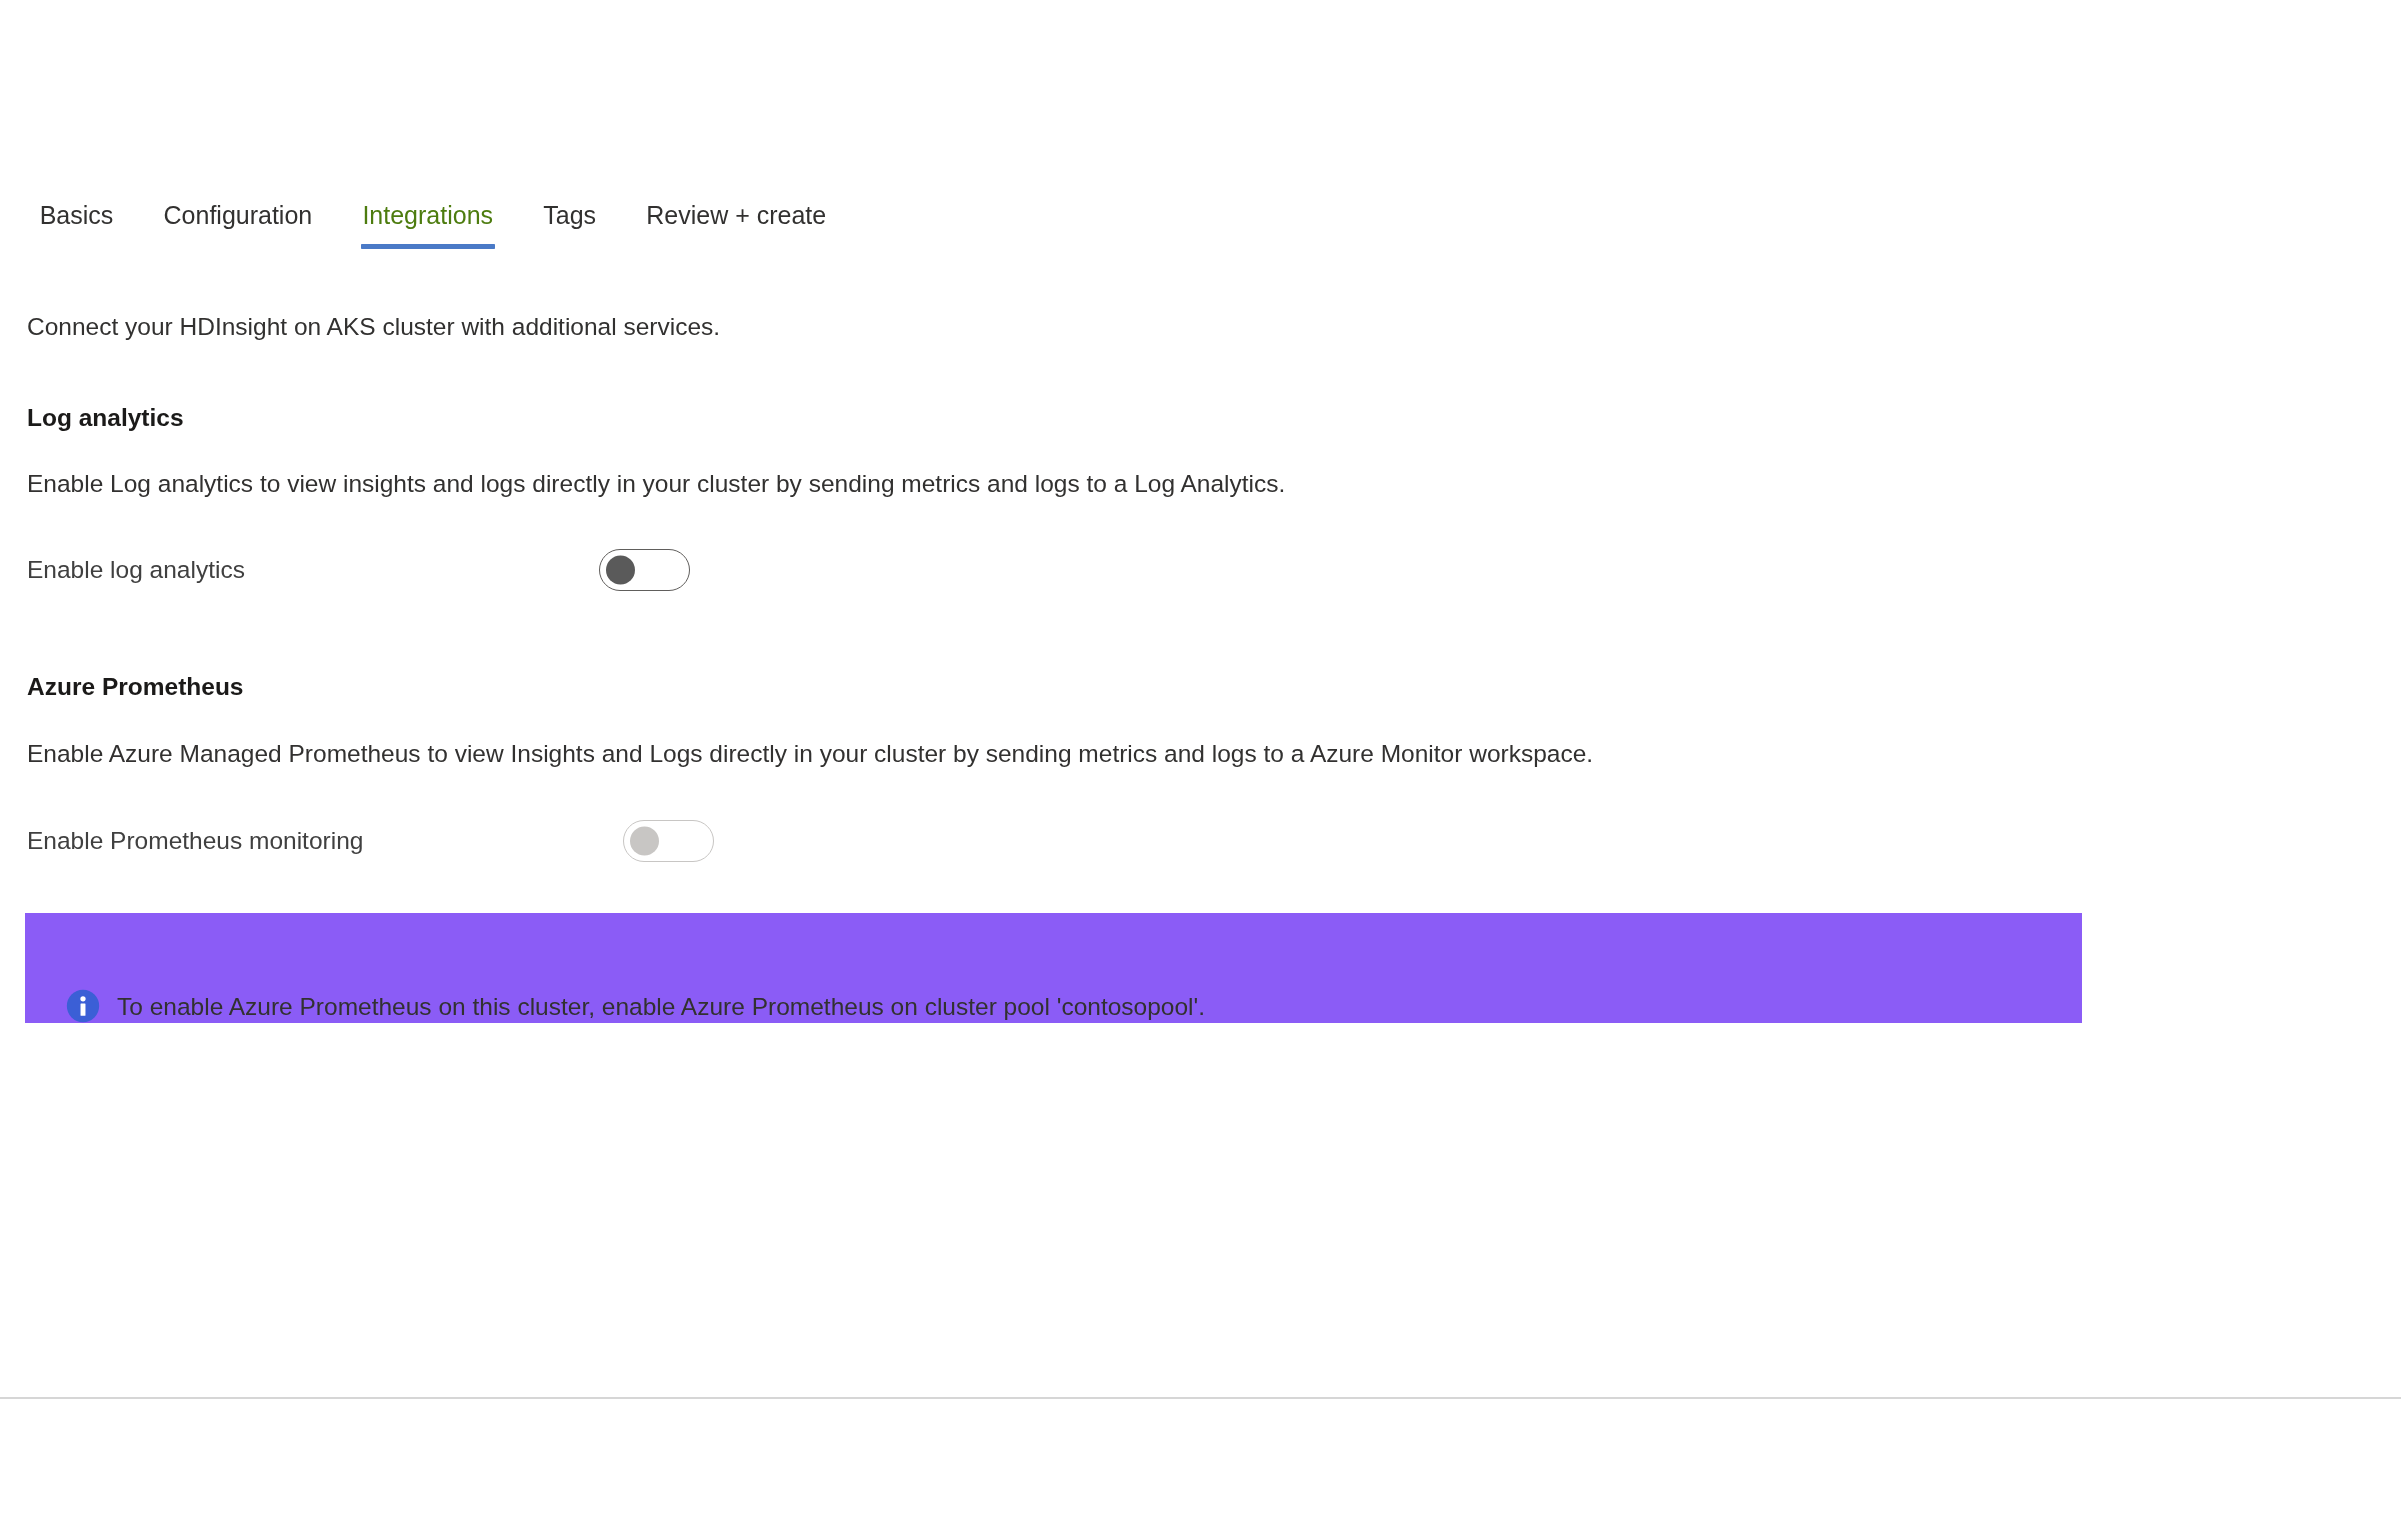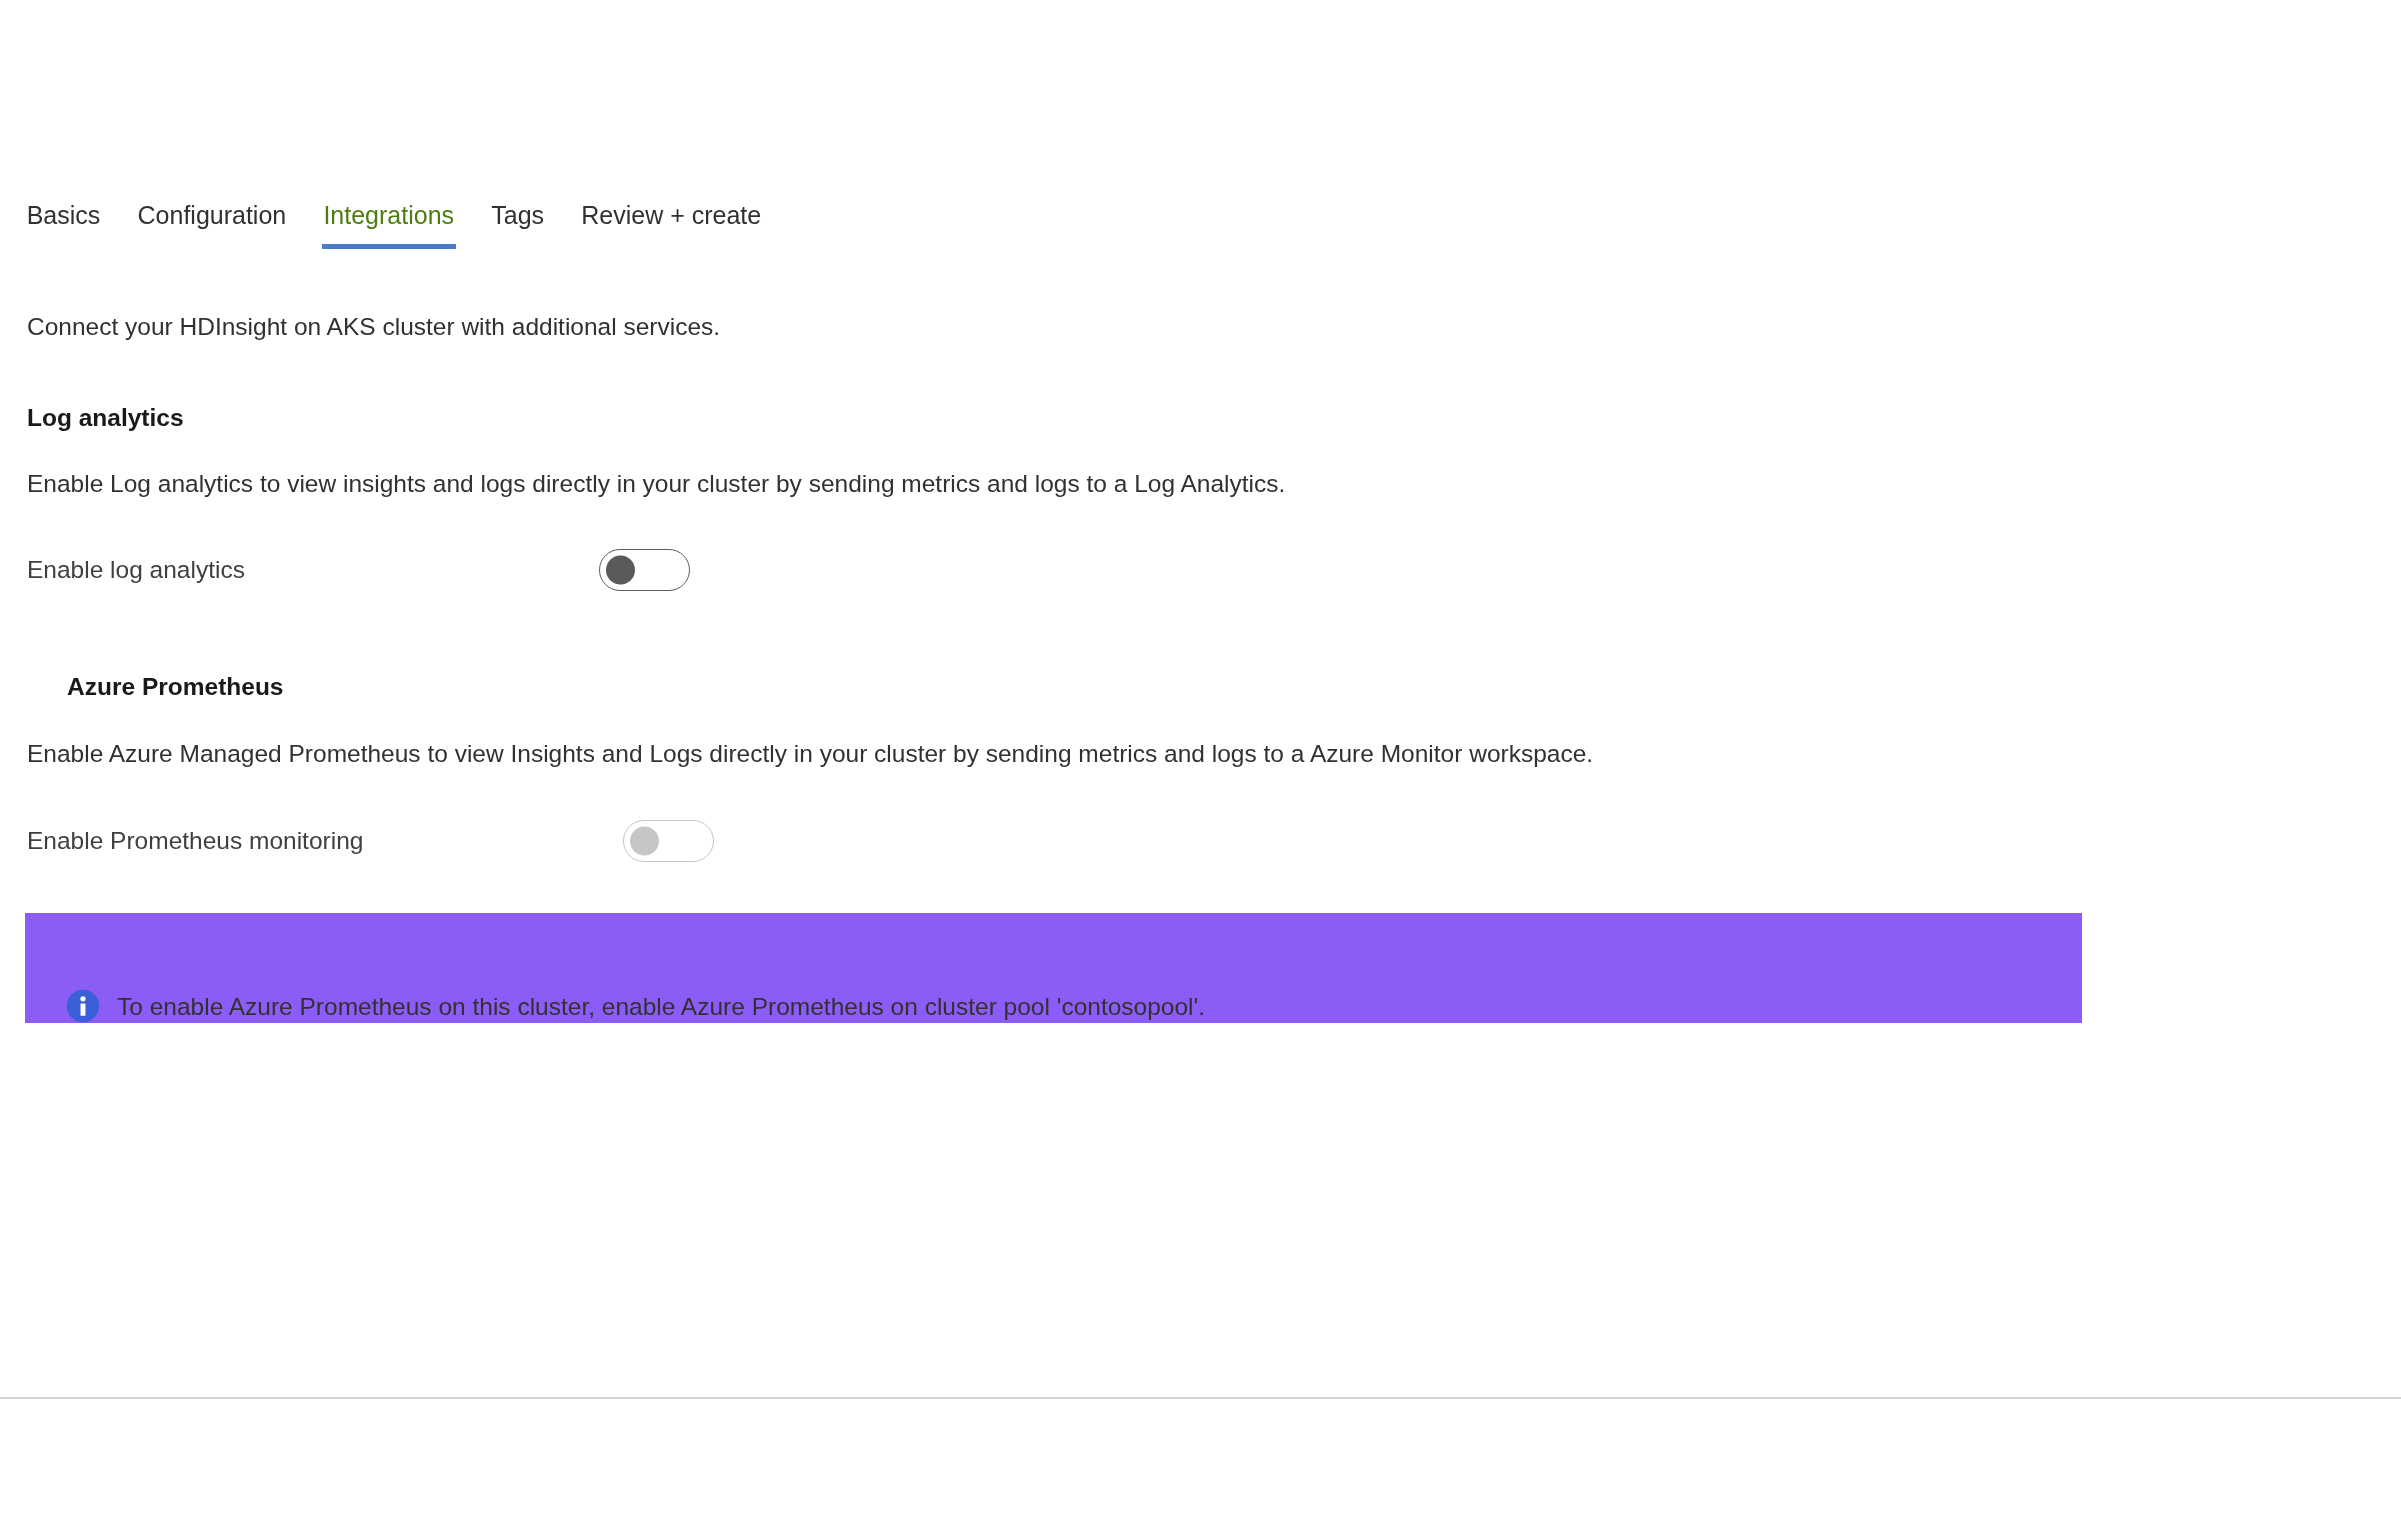--- a/index.html
+++ b/index.html
@@ -66,20 +66,21 @@
   }
   .tab {
     position: relative;
     font-size: 25px;
     line-height: 30px;
     color: #323130;
     padding: 0 18.6px 18.6px 18.6px;
     cursor: pointer;
     white-space: nowrap;
     font-weight: 400;
+    margin-left: 13px;
   }
   .tab:first-child { padding-left: 1.7px; }
   .tab.active {
     font-weight: 400;
     color: #4d7c0f;
   }
   .tab.active::after {
     content: "";
     position: absolute;
     left: 17px;
@@ -112,21 +113,21 @@
   .section-desc {
     position: absolute;
     left: 27px;
     font-size: 24.5px;
     line-height: 32px;
     color: #323130;
   }
 
   #log-heading   { top: 402px; }
   #log-desc      { top: 468px; }
-  #prom-heading  { top: 671px; margin-left: 40px; }
+  #prom-heading  { top: 671px; }
   #prom-desc     { top: 738px; }
 
   
   .toggle-row {
     position: absolute;
     left: 27px;
     width: 846px;
     height: 47px;
     display: flex;
     align-items: center;

